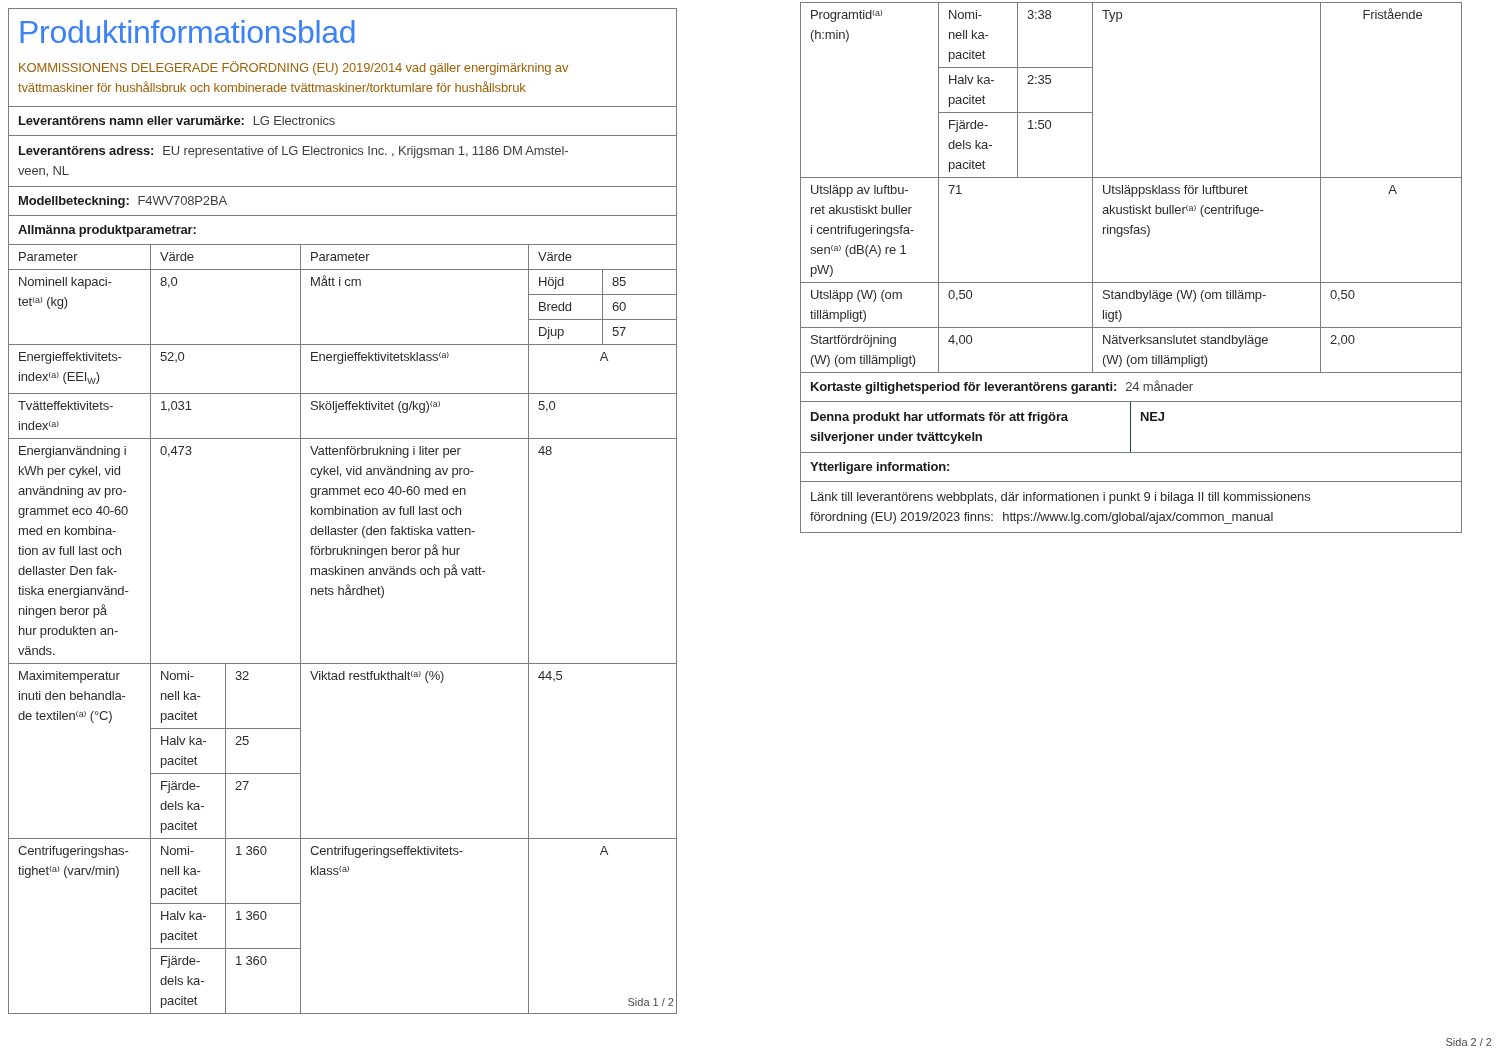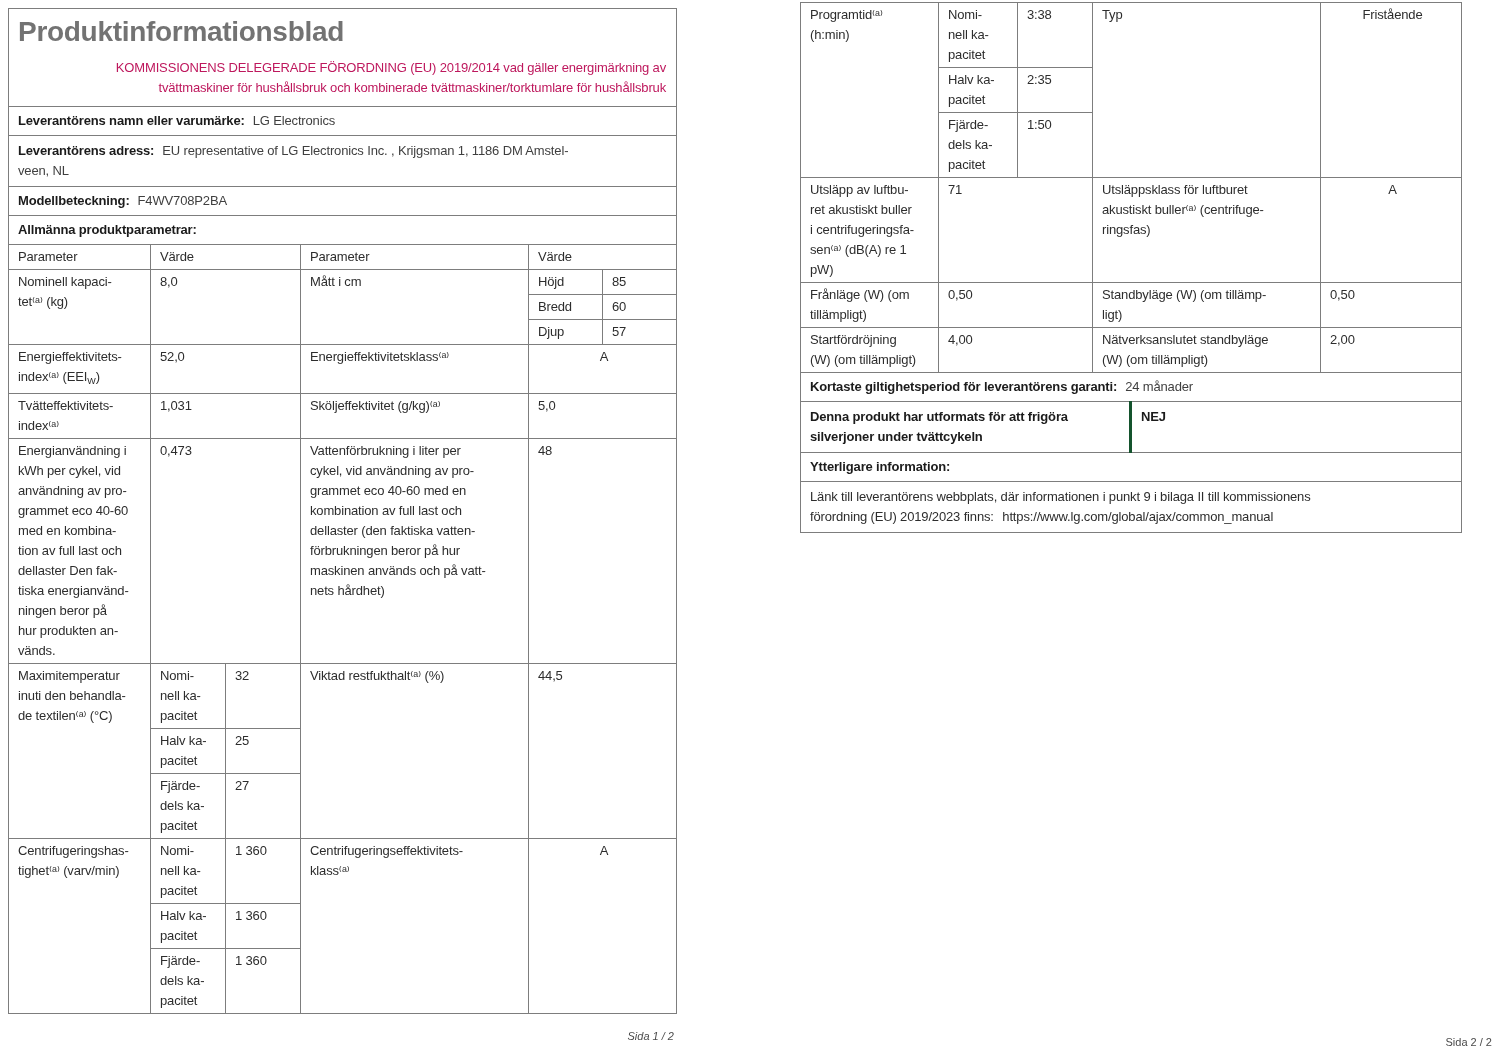--- a/index.html
+++ b/index.html
@@ -31,28 +31,28 @@
     color: #2d2d2d;
   }
   .pre { white-space: pre-line; }
   .v  { text-align: left; padding-right: 12px; }
   .v2 { padding-right: 9px; }
   .vl { text-align: center; }
   .b  { font-weight: bold; color: #1b1b1b; }
 
   .headcell { padding: 4px 10px 8px 9px; }
   .title {
-    font-size: 28px;
-    font-weight: bold;
-    color: #737373;
+    font-size: 32px;
+    font-weight: normal;
+    color: #3b82f6;
     line-height: 34px;
     margin: 2px 0 9px 0;
     letter-spacing: -0.3px;
   }
-  .reg { color: #be185d; text-align: right; }
+  .reg { color: #a16207; }
 
   .lblrow { padding: 4px 9px; }
   .lblrow2 { padding: 5px 9px; }
   .inlineval {
     margin-left: 8px;
     font-weight: normal;
     color: #3f3f3f;
     white-space: pre-line;
     text-align: right;
   }
@@ -63,21 +63,21 @@
     color: #3d3d3d;
     margin: 6px 0 0 2px;
     letter-spacing: -0.1px;
   }
   .pagefooter {
     position: absolute;
     font-size: 11px;
     color: #4a4a4a;
     text-align: right;
   }
-  #footer1 { left: 8px; top: 1030px; width: 666px; font-style: italic; }
+  #footer1 { left: 8px; top: 996px; width: 666px; }
   #footer2 { left: 830px; top: 1036px; width: 662px; }
 </style>
 </head>
 <body>
 
 <div id="page1" class="page">
   <table>
     <colgroup>
       <col style="width:142px">
         <col style="width:75px">
@@ -260,42 +260,42 @@
 i centrifugeringsfa-
 sen⁽ᵃ⁾  (dB(A) re 1
 pW)</td>
       <td colspan="2" class="v">71</td>
       <td colspan="2" class="pre">Utsläppsklass för luftburet
 akustiskt buller⁽ᵃ⁾  (centrifuge-
 ringsfas)</td>
       <td class="vl">A</td>
     </tr>
     <tr>
-      <td class="pre">Frånläge (W) (om
+      <td class="pre">Utsläpp (W) (om
 tillämpligt)</td>
       <td colspan="2" class="v">0,50</td>
       <td colspan="2" class="pre">Standbyläge (W) (om tillämp-
 ligt)</td>
       <td class="v">0,50</td>
     </tr>
     <tr>
       <td class="pre">Startfördröjning
 (W) (om tillämpligt)</td>
       <td colspan="2" class="v">4,00</td>
       <td colspan="2" class="pre">Nätverksanslutet standbyläge
 (W) (om tillämpligt)</td>
       <td class="v">2,00</td>
     </tr>
     <tr>
       <td colspan="6" class="lblrow">
         <span class="b">Kortaste giltighetsperiod för leverantörens garanti:</span><span class="inlineval">24 månader</span>
       </td>
     </tr>
     <tr>
-      <td colspan="4" class="lblrow2 b" style="border-right:3px solid #14532d;">Denna produkt har utformats för att frigöra silverjoner under tvättcykeln</td>
+      <td colspan="4" class="lblrow2 b" style="border-right:1px solid #14532d;">Denna produkt har utformats för att frigöra silverjoner under tvättcykeln</td>
       <td colspan="2" class="lblrow2 b">NEJ</td>
     </tr>
     <tr>
       <td colspan="6" class="lblrow b">Ytterligare information:</td>
     </tr>
     <tr>
       <td colspan="6" class="lblrow2">
         <span class="pre">Länk till leverantörens webbplats, där informationen i punkt 9 i bilaga II till kommissionens
 förordning (EU) 2019/2023 finns:</span>
         <span style="margin-left:5px;">https://www.lg.com/global/ajax/common_manual</span>

